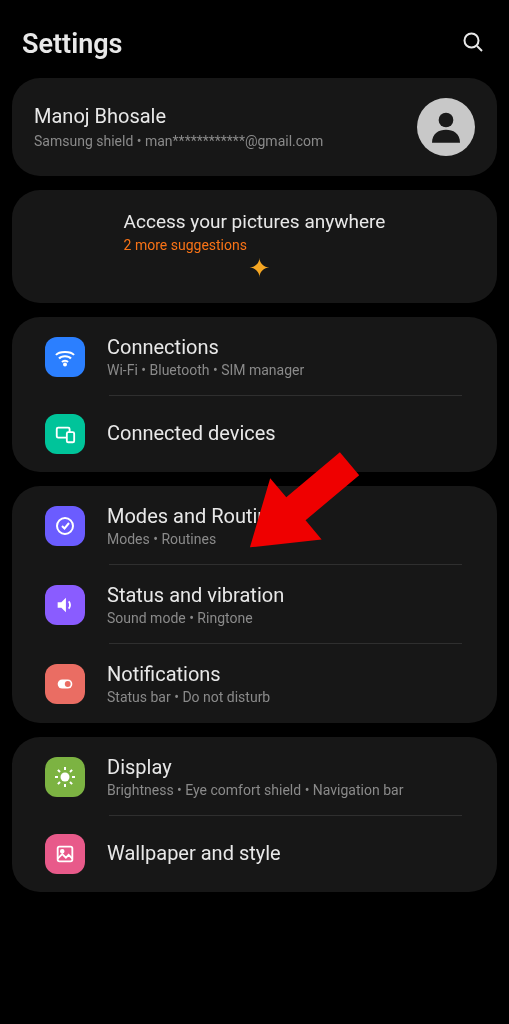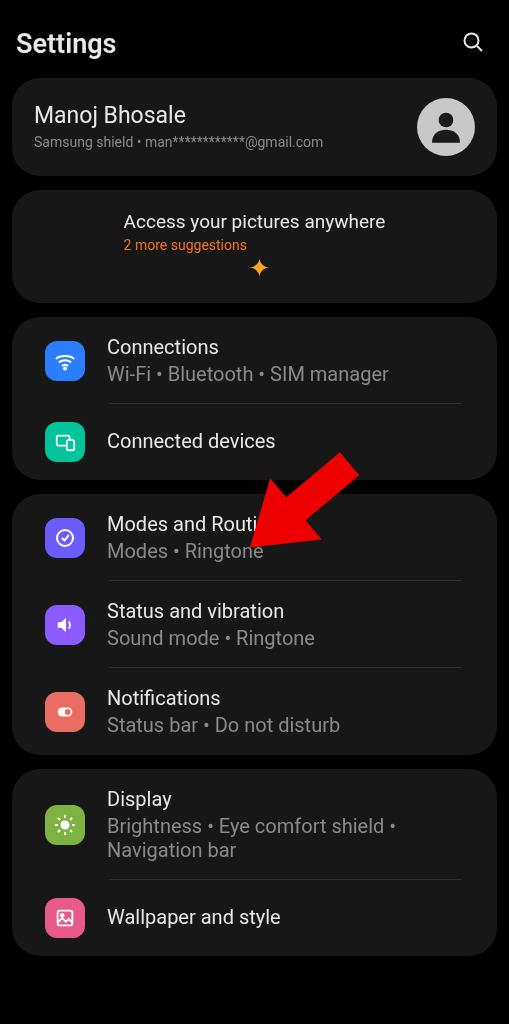--- a/index.html
+++ b/index.html
@@ -9,21 +9,21 @@
       background: #000;
       font-family: -apple-system, BlinkMacSystemFont, 'Segoe UI', Roboto, sans-serif;
       color: #e8e8e8;
       overflow: hidden;
       position: relative;
     }
     .header {
       display: flex;
       justify-content: space-between;
       align-items: center;
-      padding: 28px 24px 18px 16px;
+      padding: 28px 24px 18px 22px;
     }
     .header-title {
       font-size: 27px;
       font-weight: 600;
       color: #e8e8e8;
     }
     .search-icon {
       width: 24px;
       height: 24px;
     }
@@ -36,21 +36,21 @@
     .profile-card {
       display: flex;
       justify-content: space-between;
       align-items: center;
       padding: 20px 22px;
     }
     .profile-info {
       flex: 1;
     }
     .profile-name {
-      font-size: 23px;
+      font-size: 20px;
       color: #e8e8e8;
       margin-bottom: 4px;
     }
     .profile-sub {
       font-size: 14px;
       color: #8a8a8a;
       line-height: 1.35;
     }
     .avatar {
       width: 58px;
@@ -123,21 +123,21 @@
     .icon-coral { background: #ea6d63; }
     .icon-green { background: #7cb342; }
     .icon-pink { background: #e85a8a; }
     .setting-content { flex: 1; }
     .setting-title {
       font-size: 20px;
       color: #e8e8e8;
       margin-bottom: 3px;
     }
     .setting-sub {
-      font-size: 20px;
+      font-size: 14px;
       color: #8a8a8a;
     }
     .red-arrow {
       position: absolute;
       top: 440px;
       left: 240px;
       z-index: 100;
       pointer-events: none;
     }
   </style>
@@ -206,21 +206,21 @@
 <div class="group">
   <div class="setting-row with-divider">
     <div class="setting-icon icon-purple">
       <svg width="24" height="24" viewBox="0 0 24 24" fill="none" stroke="#fff" stroke-width="2">
         <circle cx="12" cy="12" r="8"></circle>
         <path d="M9 12 L11.5 14.5 L16 9"></path>
       </svg>
     </div>
     <div class="setting-content">
       <div class="setting-title">Modes and Routines</div>
-      <div class="setting-sub">Modes  •  Ringtone</div>
+      <div class="setting-sub">Modes  •  Routines</div>
     </div>
   </div>
   <div class="setting-row with-divider">
     <div class="setting-icon icon-violet">
       <svg width="22" height="22" viewBox="0 0 24 24" fill="#fff">
         <path d="M4 9 L4 15 L8 15 L13 20 L13 4 L8 9 Z"></path>
         <path d="M16 8 C18 10 18 14 16 16" fill="none" stroke="#fff" stroke-width="2"></path>
       </svg>
     </div>
     <div class="setting-content">

